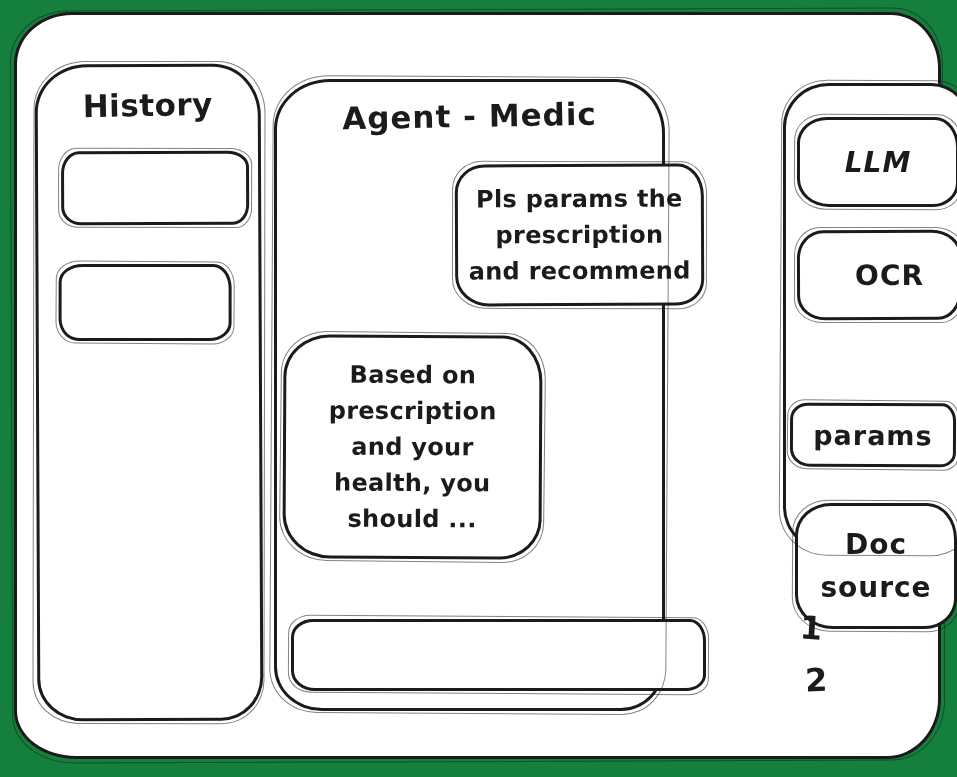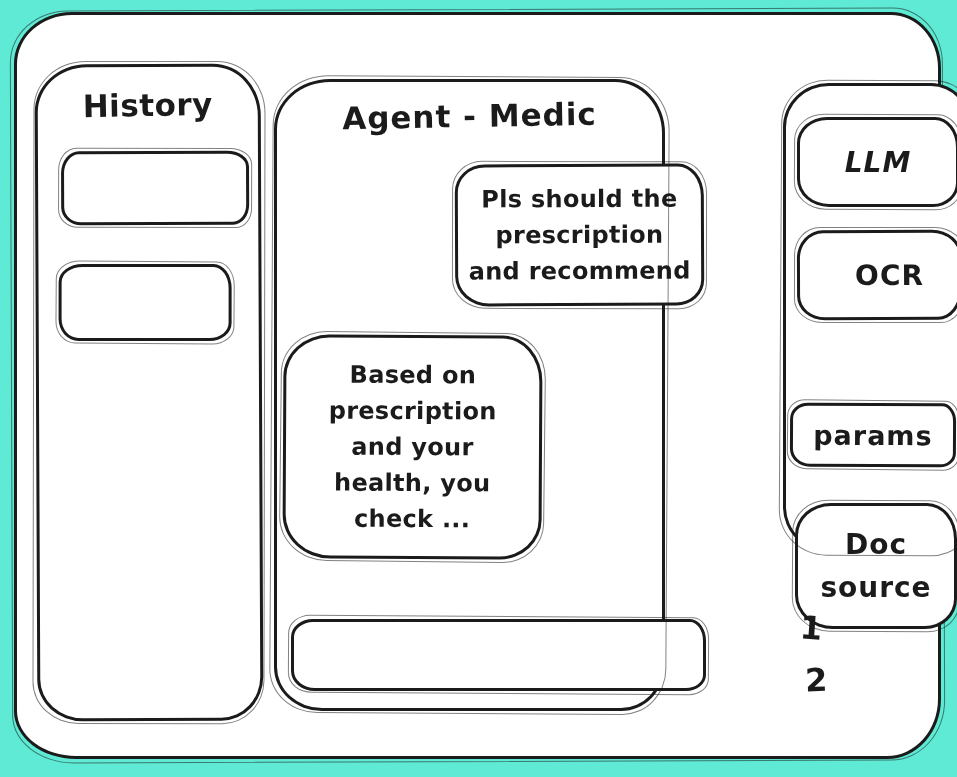--- a/index.html
+++ b/index.html
@@ -1,19 +1,19 @@
 <!DOCTYPE html>
 <html><head>
 <meta charset="utf-8">
 <style>
   html, body { margin: 0; padding: 0; background: #ffffff; }
   .stage {
     position: relative;
     width: 957px; height: 777px;
-    background: #5eead4;
+    background: #15803d;
     color: #1b1b1b;
     font-family: "DejaVu Sans", sans-serif;
     overflow: hidden;
   }
   
   .sketch {
     position: absolute;
     border: 3.4px solid #1b1b1b;
     background: #ffffff;
     box-sizing: border-box;
@@ -147,31 +147,31 @@
   <div class="sketch history-panel rA">
     <div class="panel-title">History</div>
     <div class="sketch hist-item-1"></div>
     <div class="sketch hist-item-2 rB"></div>
   </div>
 
   <div class="sketch chat-panel">
     <div class="chat-title">Agent - Medic</div>
 
     <div class="sketch bubble user-bubble rA">
-      <div class="msg-text">Pls should the
+      <div class="msg-text">Pls params the
 prescription
 and recommend</div>
     </div>
 
     <div class="sketch bubble assistant-bubble rB">
       <div class="msg-text">Based on
 prescription
 and your
 health, you
-check ...</div>
+should ...</div>
     </div>
 
     <div class="sketch input-box">
       <input type="text" placeholder="" style="">
     </div>
   </div>
 
   <div class="sketch tools-panel">
     <div class="sketch tool-btn tool-llm">LLM</div>
     <div class="sketch tool-btn tool-ocr rA">OCR</div>

